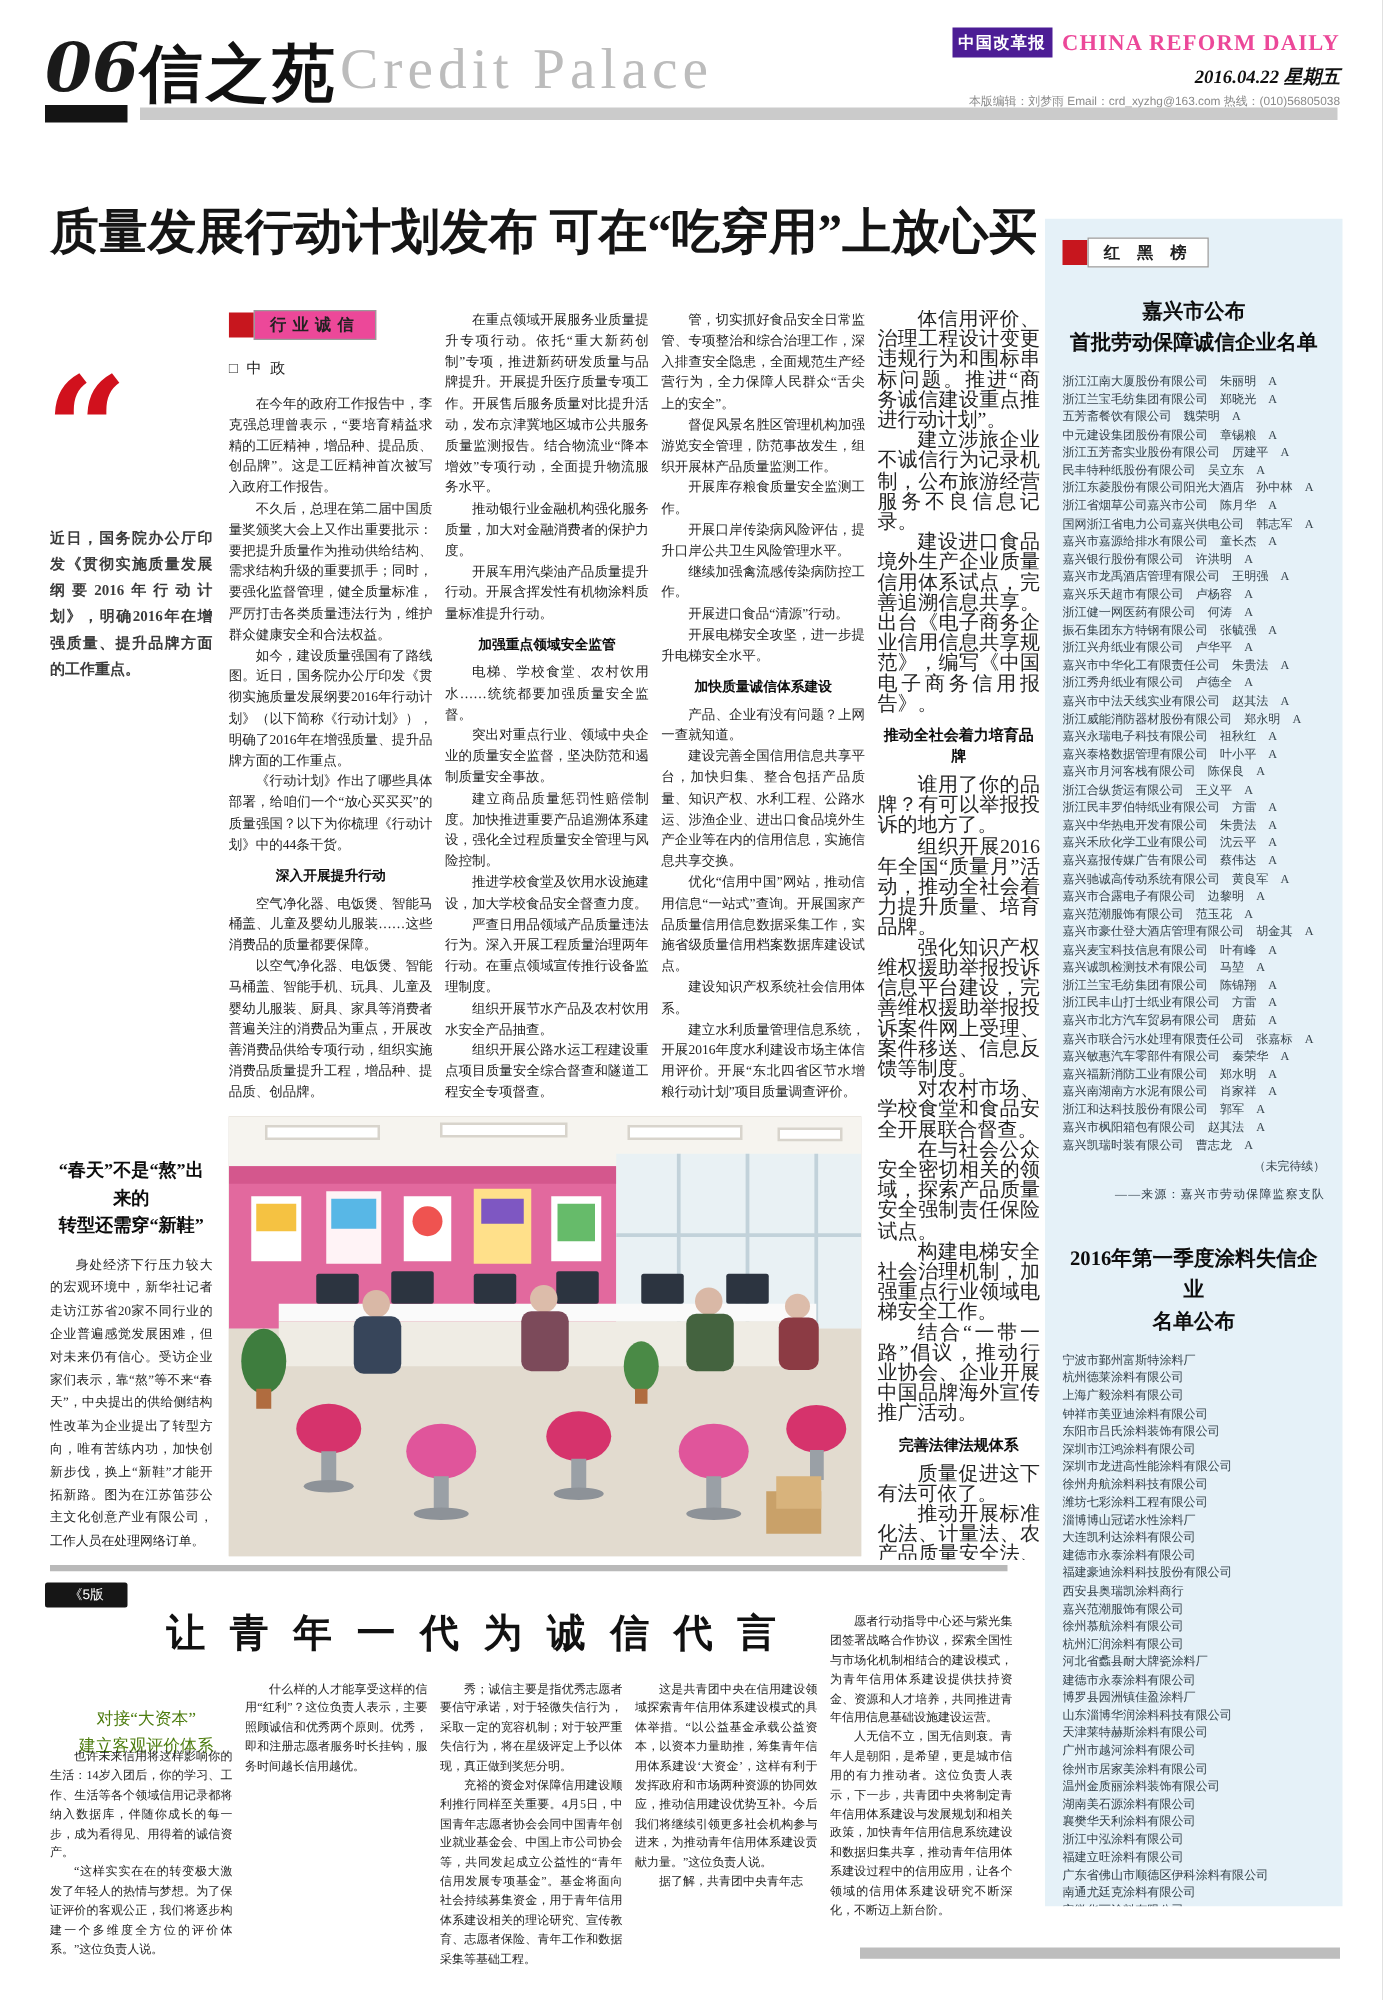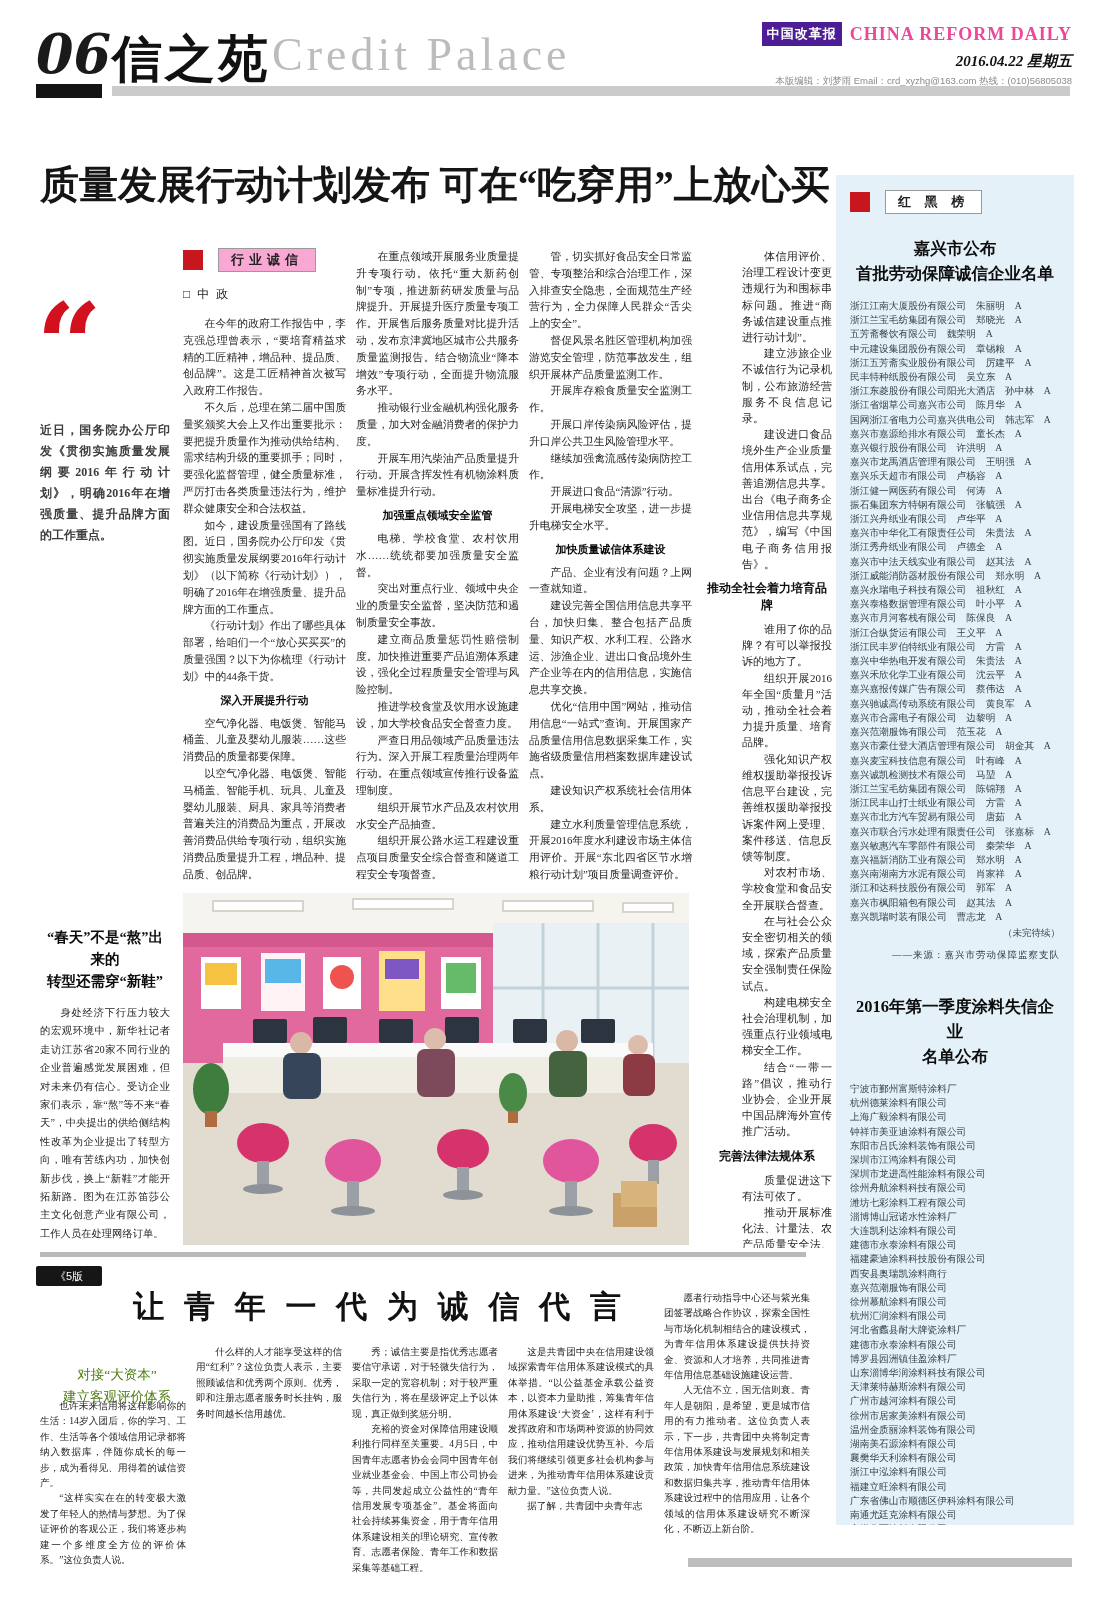--- a/index.html
+++ b/index.html
@@ -28,26 +28,26 @@
   .quote-mark { font-size:115px; line-height:70px; color:#d1111d; font-weight:bold; margin:60px 0 40px -4px; font-family:"DejaVu Serif",serif; }
   .standfirst { font-size:12px; line-height:21px; font-weight:bold; color:#3c3c3c; text-align:justify; }
 
   
   .colbox { position:absolute; overflow:hidden; text-align:justify; }
   .col1 { left:183px; top:248px; width:163px; height:636px; }
   .col2 { left:356px; top:248px; width:163px; height:636px; }
   .col3 { left:529px; top:248px; width:163px; height:636px; }
   .col4 { left:702px; top:248px; width:130px; height:1000px; }
   .para { text-indent:2em; font-size:10.8px; line-height:16.8px; color:#242424; }
-  .col4 .para { font-size:11px; line-height:16.2px;margin-left:40px; }
+  .col4 .para { font-size:16px; line-height:16.2px; }
   .subhead { text-align:center; font-weight:bold; font-size:11px; margin:8px 0 7px; color:#0d0d0d; font-family:"Liberation Sans",sans-serif; }
   .col4 .subhead { font-size:12px; }
-  .tagrow { display:flex; align-items:center; gap:15px; margin-bottom:14px; }
+  .tagrow { display:flex; align-items:center; gap:0; margin-bottom:14px; }
   .tag-sq { width:20px; height:20px; background:#c7161e; flex:0 0 auto; }
-  .tag-label { border:1px solid #9a9a9a; background:#f9a8d4; padding:2px 12px; font-weight:bold; font-size:13px; letter-spacing:5px; color:#222; font-family:"Liberation Sans",sans-serif; }
+  .tag-label { border:1px solid #9a9a9a; background:#ec4899; padding:2px 12px; font-weight:bold; font-size:13px; letter-spacing:5px; color:#222; font-family:"Liberation Sans",sans-serif; }
   .byline { font-size:12px; color:#222; margin:10px 0 12px; letter-spacing:2px; }
 
   
   .photo { left:183px; top:893px; width:506px; height:352px; overflow:hidden; background:#cfc8bd; }
 
   
   .mini { left:40px; top:926px; width:130px; height:320px; overflow:hidden; }
   .mini-title { text-align:center; font-weight:bold; font-size:14.5px; line-height:22px; color:#0d0d0d; }
   .mini-body { margin-top:12px; font-size:10.3px; line-height:18.4px; text-align:justify; text-indent:2em; color:#242424; }
 

